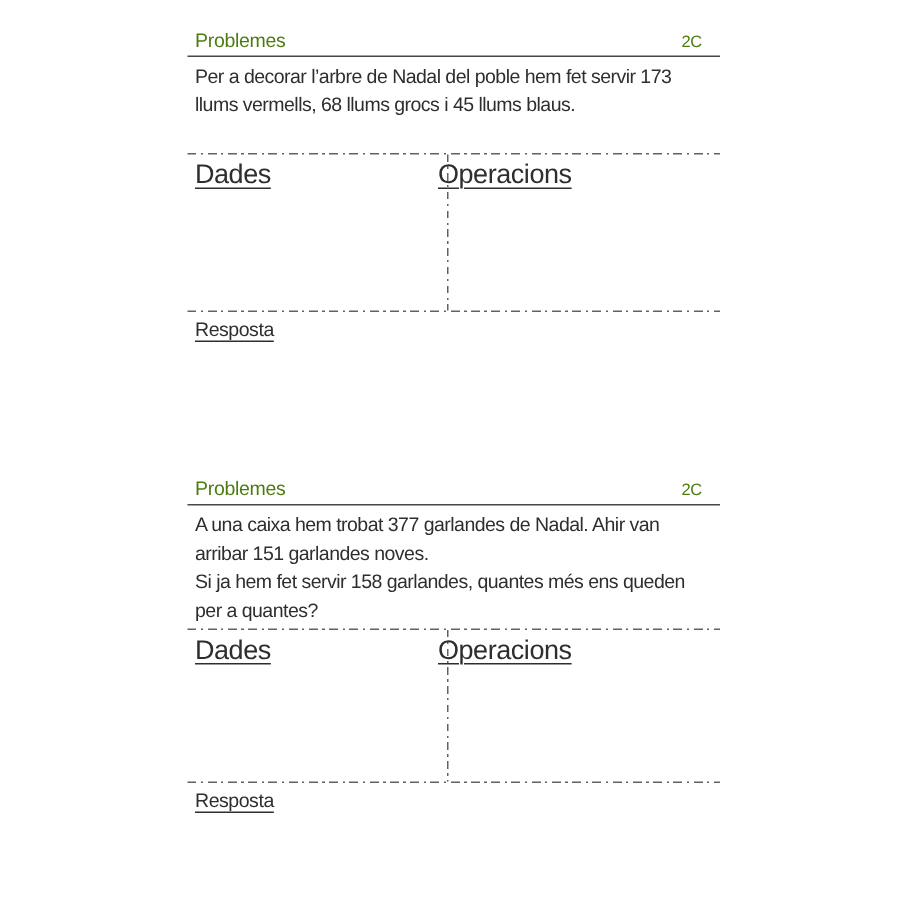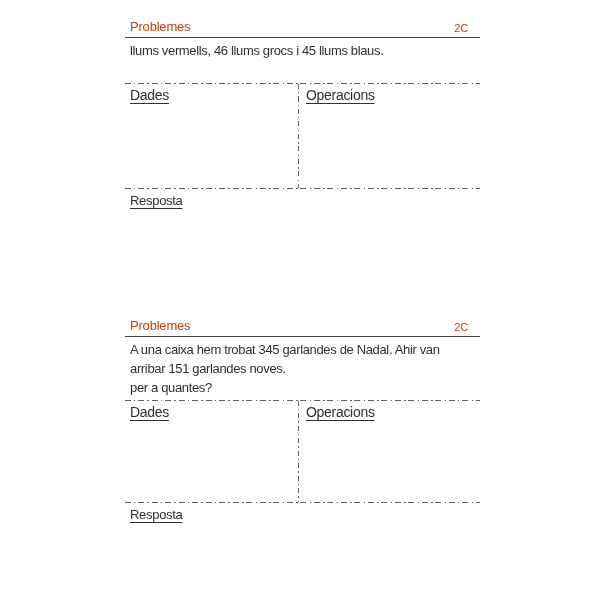--- a/index.html
+++ b/index.html
@@ -11,21 +11,21 @@
   }
   .sheet{position:absolute;left:0;top:0;width:600px;height:600px;background:#ffffff;}
   .section{position:absolute;left:125px;width:355px;}
   #section-1{top:17px;}
   #section-2{top:316px;}
 
   .sec-header{
     display:flex;justify-content:space-between;align-items:flex-end;
     height:17px;padding:0 12px 3px 5px;
     border-bottom:1.5px solid var(--rule,#474747);
-    font-size:13px;letter-spacing:-0.2px;color:#c2410c;
+    font-size:13px;letter-spacing:-0.2px;color:#4d7c0f;
   }
   .sec-header .code{font-size:11px;}
 
   .body-text{padding:3px 0 0 5px;}
   .body-text .line{
     white-space:nowrap;line-height:19px;font-size:13px;letter-spacing:-0.35px;
   }
 
   .work-box{position:relative;}
   #section-1 .work-box{margin-top:23px;}
@@ -44,44 +44,45 @@
     position:absolute;left:173px;top:0;bottom:0;width:1px;
     background:repeating-linear-gradient(180deg,
       var(--dash,#626262) 0 5px, transparent 5px 8px,
       var(--dash,#626262) 8px 9.5px, transparent 9.5px 12.5px);
   }
   .cell{position:absolute;top:0;bottom:0;}
   .cell-left{left:0;width:173px;}
   .cell-right{left:174px;right:0;}
 
   .box-label{
-    position:absolute;top:3px;font-size:14px;letter-spacing:-0.3px;
+    position:absolute;top:3px;font-size:18px;letter-spacing:-0.3px;
     text-decoration:underline;text-underline-offset:3px;text-decoration-thickness:1.2px;
   }
   .label-dades{left:5px;}
-  .label-operacions{left:181px;}
+  .label-operacions{left:167px;}
 
   .resposta{
     margin:3px 0 0 5px;display:inline-block;
     font-size:13px;letter-spacing:-0.3px;line-height:17px;
     text-decoration:underline;text-underline-offset:3px;text-decoration-thickness:1.2px;
   }
 </style>
 </head>
 <body style="--text: #2e2e2e; --rule: #474747; --dash: #626262;">
 
 <div class="sheet">
 
   <div class="section" id="section-1">
     <div class="sec-header">
       <span>Problemes</span>
       <span class="code">2C</span>
     </div>
     <div class="body-text">
-      <div class="line">llums vermells, 46 llums grocs i 45 llums blaus.</div>
+      <div class="line">Per a decorar l’arbre de Nadal del poble hem fet servir 173</div>
+      <div class="line">llums vermells, 68 llums grocs i 45 llums blaus.</div>
     </div>
     <div class="work-box">
       <div class="dash-h"></div>
       <div class="box-inner">
         <div class="cell cell-left"></div>
         <div class="cell cell-right"></div>
         <div class="dash-v"></div>
         <span class="box-label label-dades">Dades</span>
         <span class="box-label label-operacions">Operacions</span>
       </div>
@@ -89,22 +90,23 @@
     </div>
     <span class="resposta">Resposta</span>
   </div>
 
   <div class="section" id="section-2">
     <div class="sec-header">
       <span>Problemes</span>
       <span class="code">2C</span>
     </div>
     <div class="body-text">
-      <div class="line">A una caixa hem trobat 345 garlandes de Nadal. Ahir van</div>
+      <div class="line">A una caixa hem trobat 377 garlandes de Nadal. Ahir van</div>
       <div class="line">arribar 151 garlandes noves.</div>
+      <div class="line">Si ja hem fet servir 158 garlandes, quantes més ens queden</div>
       <div class="line">per a quantes?</div>
     </div>
     <div class="work-box">
       <div class="dash-h"></div>
       <div class="box-inner">
         <div class="cell cell-left"></div>
         <div class="cell cell-right"></div>
         <div class="dash-v"></div>
         <span class="box-label label-dades">Dades</span>
         <span class="box-label label-operacions">Operacions</span>

